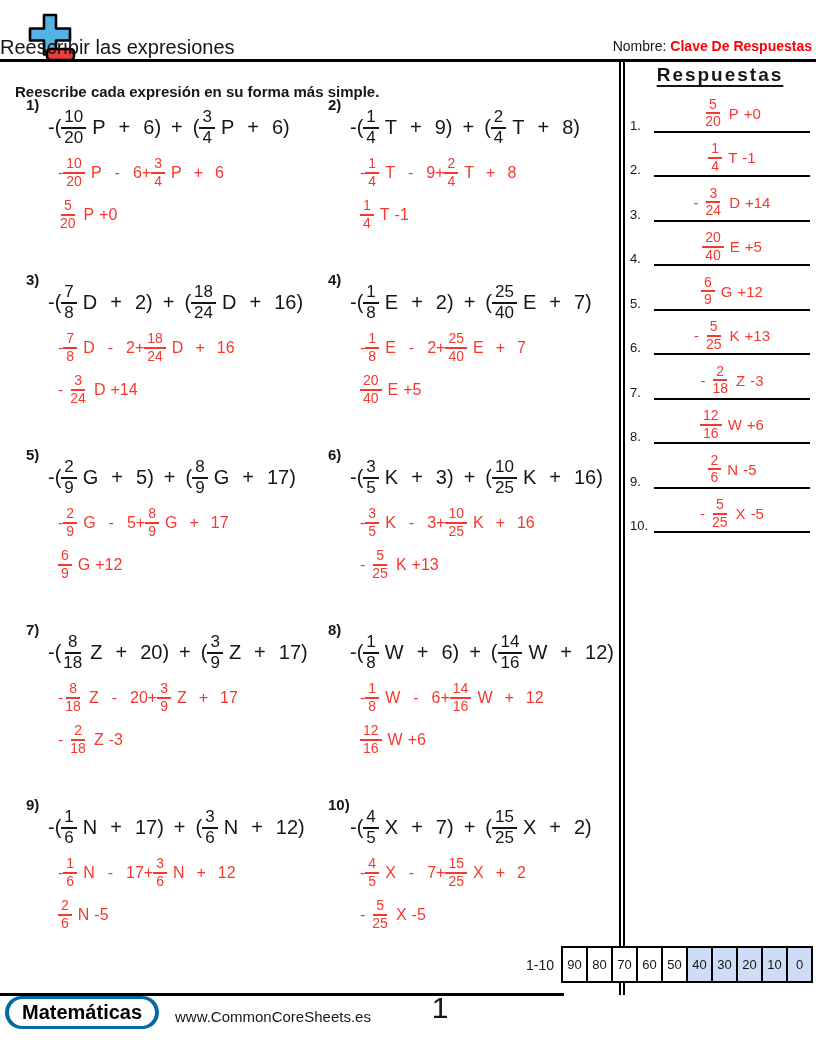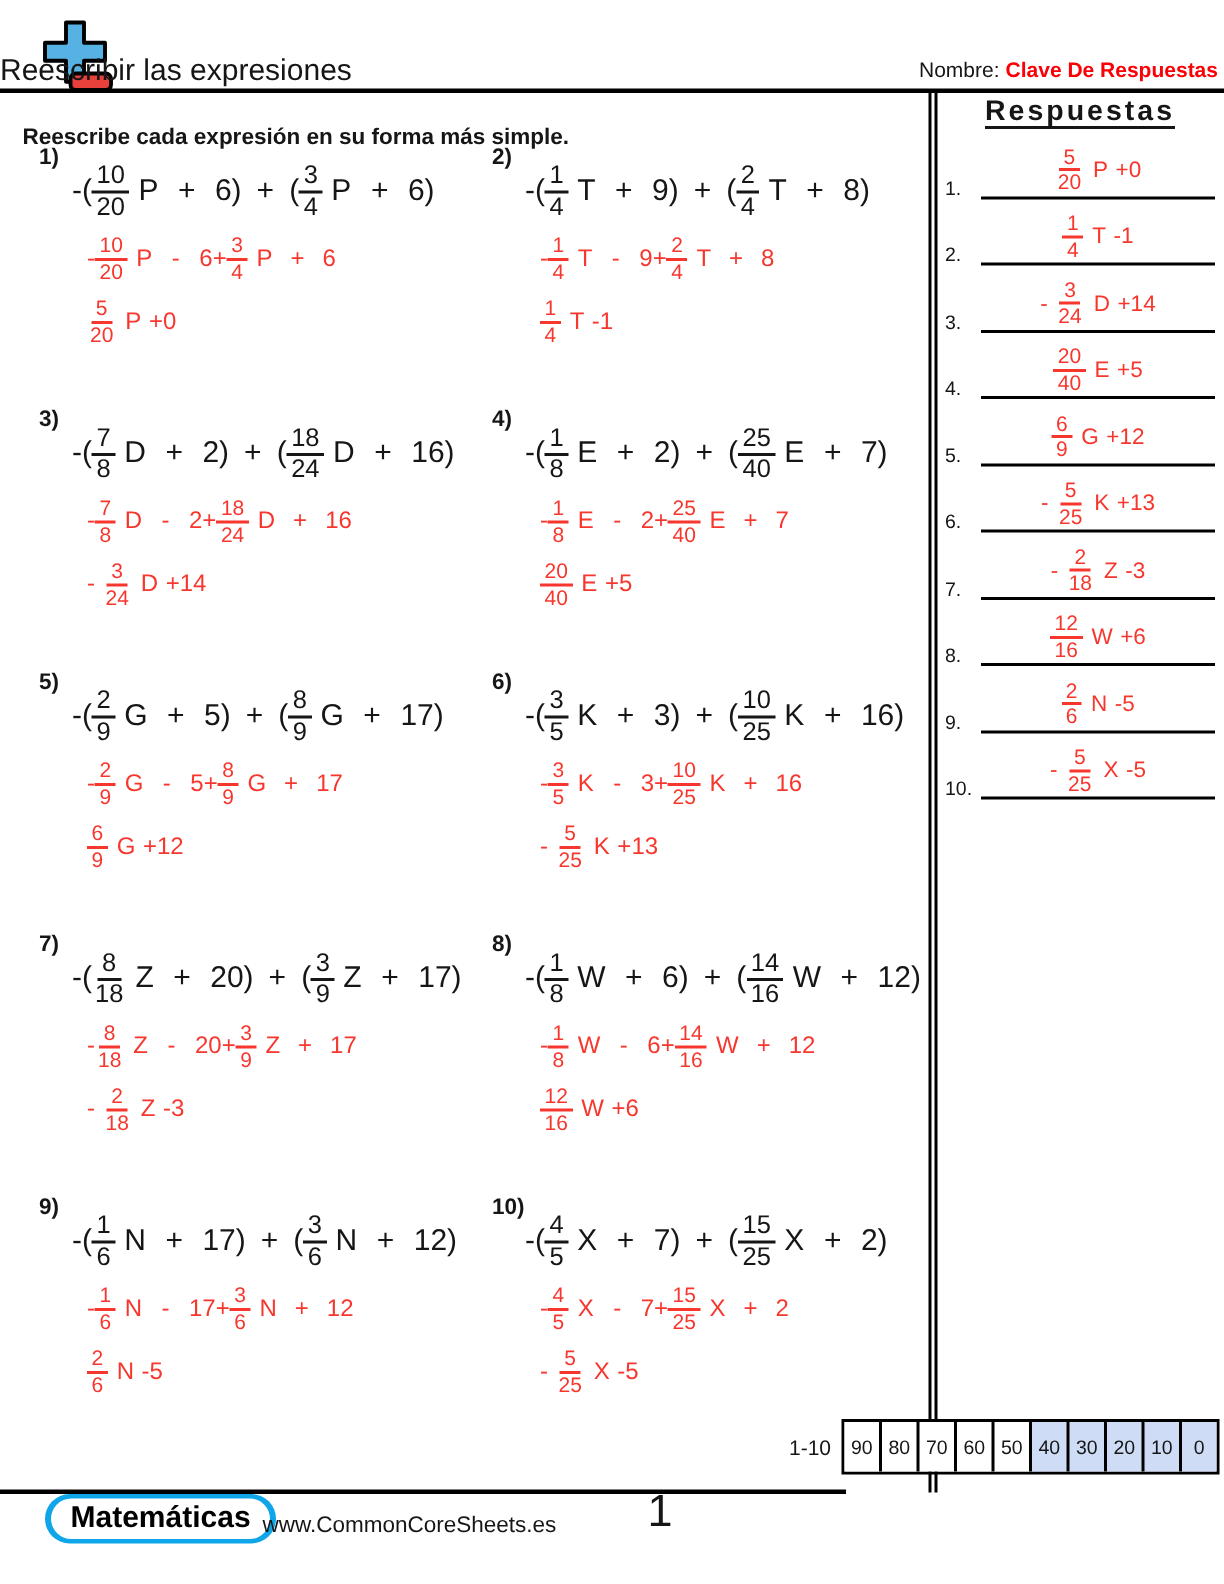--- a/index.html
+++ b/index.html
@@ -42,21 +42,21 @@
   .answers-title{font-size:19px;font-weight:bold;text-align:center;letter-spacing:2px;
                  text-decoration:underline;text-decoration-thickness:2px;text-underline-offset:4px;
                  margin-bottom:2px;}
   .ansrow{height:44.5px;display:flex;align-items:flex-end;}
   .ansrow .no{font-size:13px;width:24px;flex:none;}
   .blank{flex:1;border-bottom:2px solid #000;display:flex;justify-content:center;}
   .acontent{display:flex;align-items:center;font-size:15px;padding-bottom:1px;white-space:pre;}
 
   
   .footer-rule{position:absolute;top:993px;left:0;width:564px;height:3px;background:#000;}
-  .badge{position:absolute;left:30px;top:996px;background:#0ea5e9;border-radius:18px;padding:3px 4px;}
+  .badge{position:absolute;left:5px;top:996px;background:#0369a1;border-radius:18px;padding:3px 4px;}
   .badge-inner{display:inline-block;background:#fff;border-radius:14px;padding:2px 13px;
                font-size:20px;font-weight:bold;color:#000;}
   .url{position:absolute;left:175px;top:1008px;font-size:15px;}
   .pagenum{position:absolute;left:420px;top:991px;width:40px;text-align:center;font-size:30px;}
   .grades{position:absolute;top:946px;right:3px;display:flex;align-items:center;}
   .grange{font-size:14px;margin-right:7px;}
   .gcells{display:flex;border:2px solid #000;}
   .gcell{width:23px;height:33px;font-size:13px;display:flex;align-items:center;justify-content:center;
          border-left:2px solid #000;background:#fff;}
   .gcell:first-child{border-left:none;}

